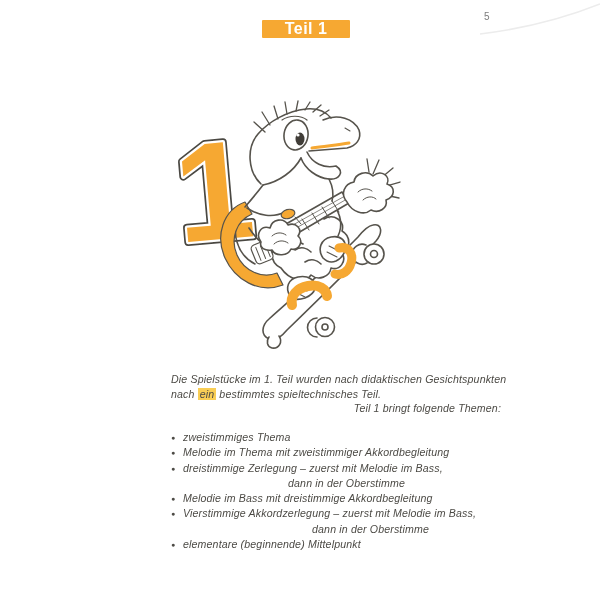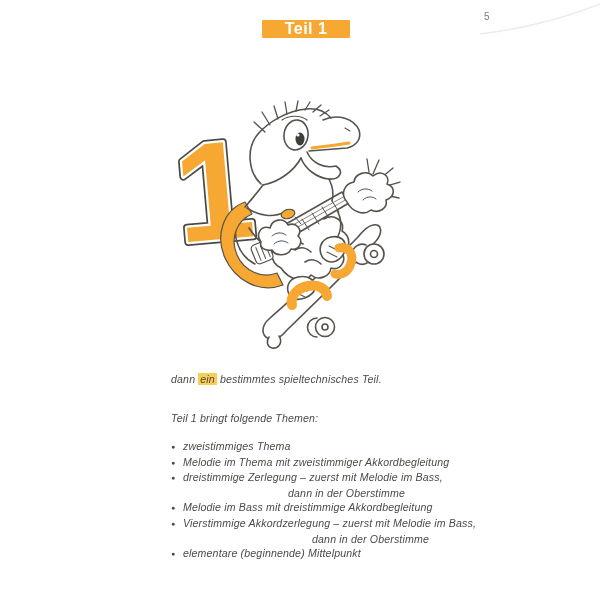--- a/index.html
+++ b/index.html
@@ -22,21 +22,21 @@
   
   .illu{position:absolute;left:155px;top:100px;width:290px;height:265px;}
   
   .textblock{
     position:absolute;left:171px;top:372px;width:330px;
     color:#4C4A45;font-size:10.6px;font-style:italic;line-height:14.5px;
     letter-spacing:0.15px;
   }
   .tline{white-space:nowrap;}
   .hl{background:#F9CE55;padding:0 2px;}
-  .theme-heading{margin-top:24px;white-space:nowrap;}
+  .theme-heading{margin-top:0;white-space:nowrap;text-align:right;}
   .list{margin-top:14px;}
   .li{white-space:nowrap;line-height:14.6px;}
   .blt{display:inline-block;width:12px;font-size:7px;vertical-align:1px;font-style:normal;color:#4C4A45;}
   .cont{white-space:nowrap;line-height:14.6px;}
   .cont-a{margin-left:117px;}
   .cont-b{margin-left:141px;}
 </style>
 </head>
 <body>
 
@@ -157,21 +157,22 @@
         </g>
         <path d="M127,20 C134,15 146,15 152,20" stroke-width="1.2"></path>
         <g stroke-width="1.3">
           <path d="M110,32 L99,22 M115,25 L107,12 M123,19 L119,6 M132,14 L130,2 M141,11 L143,1 M150,10 L155,2 M158,12 L166,5 M165,16 L174,10"></path>
         </g>
       </g>
     </g>
   </svg>
 
   <div class="textblock">
-    <div class="tline"><span>dann</span> <span class="hl">ein</span> <span>bestimmtes spieltechnisches Teil.</span></div>
+    <div class="tline">Die Spielstücke im 1. Teil wurden nach didaktischen Gesichtspunkten</div>
+    <div class="tline"><span>nach</span> <span class="hl">ein</span> <span>bestimmtes spieltechnisches Teil.</span></div>
 
     <div class="theme-heading">Teil 1 bringt folgende Themen:</div>
 
     <div class="list">
       <div class="li"><span class="blt">●</span><span>zweistimmiges Thema</span></div>
       <div class="li"><span class="blt">●</span><span>Melodie im Thema mit zweistimmiger Akkordbegleitung</span></div>
       <div class="li"><span class="blt">●</span><span>dreistimmige Zerlegung – zuerst mit Melodie im Bass,</span></div>
       <div class="cont cont-a">dann in der Oberstimme</div>
       <div class="li"><span class="blt">●</span><span>Melodie im Bass mit dreistimmige Akkordbegleitung</span></div>
       <div class="li"><span class="blt">●</span><span>Vierstimmige Akkordzerlegung – zuerst mit Melodie im Bass,</span></div>

